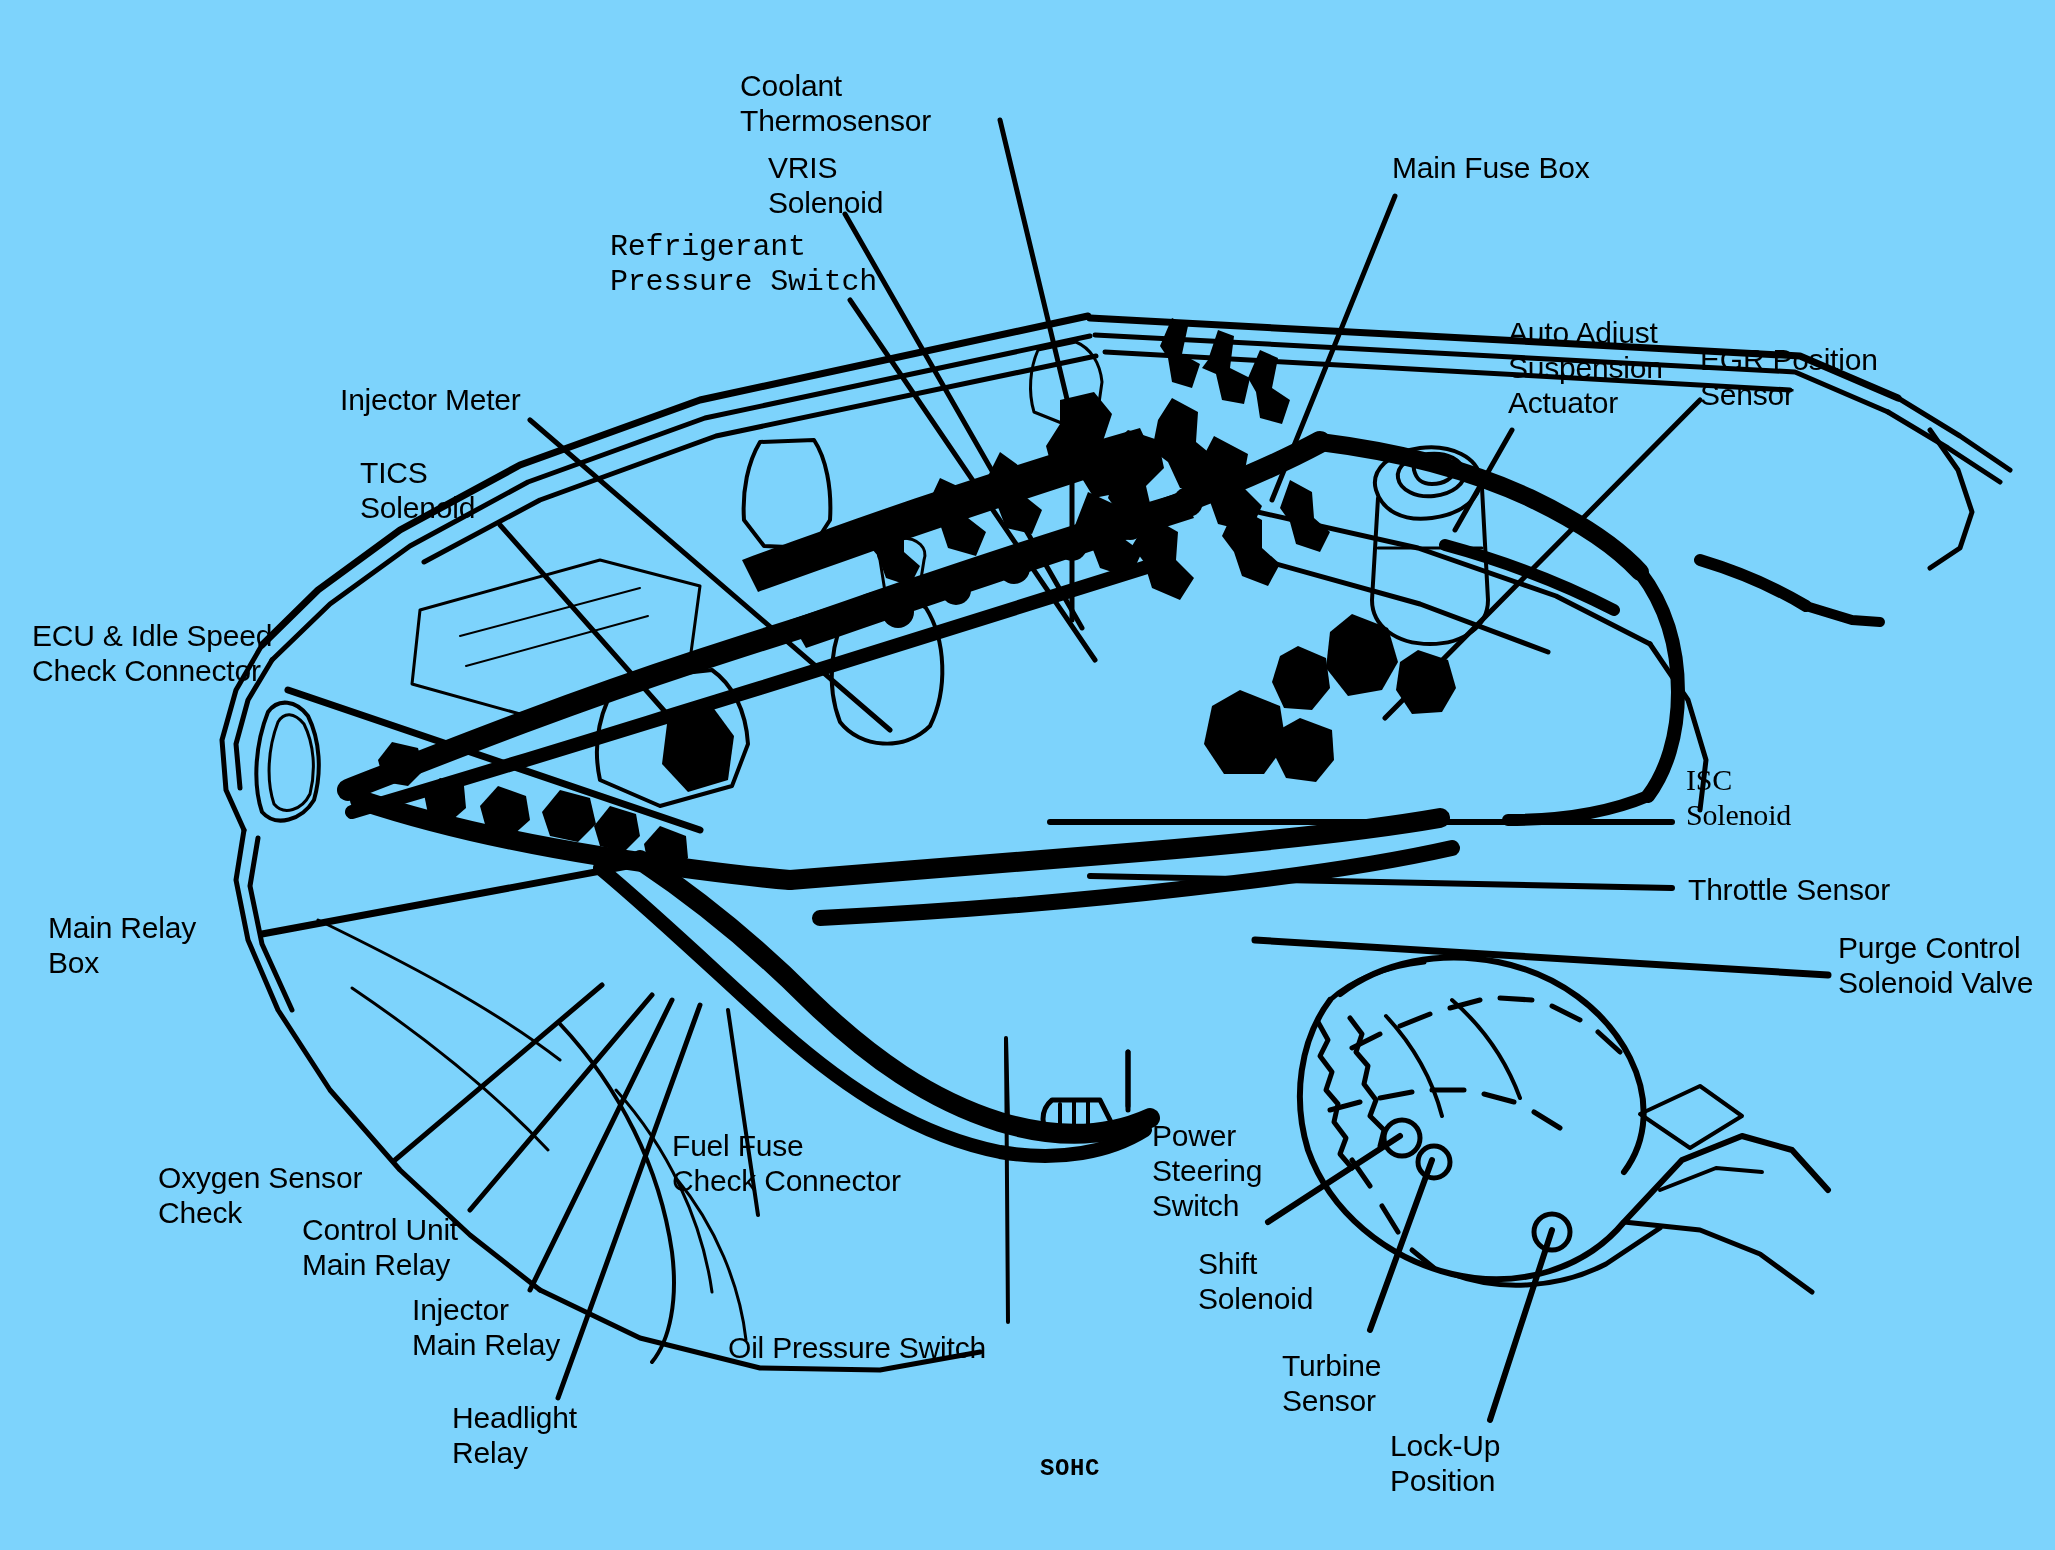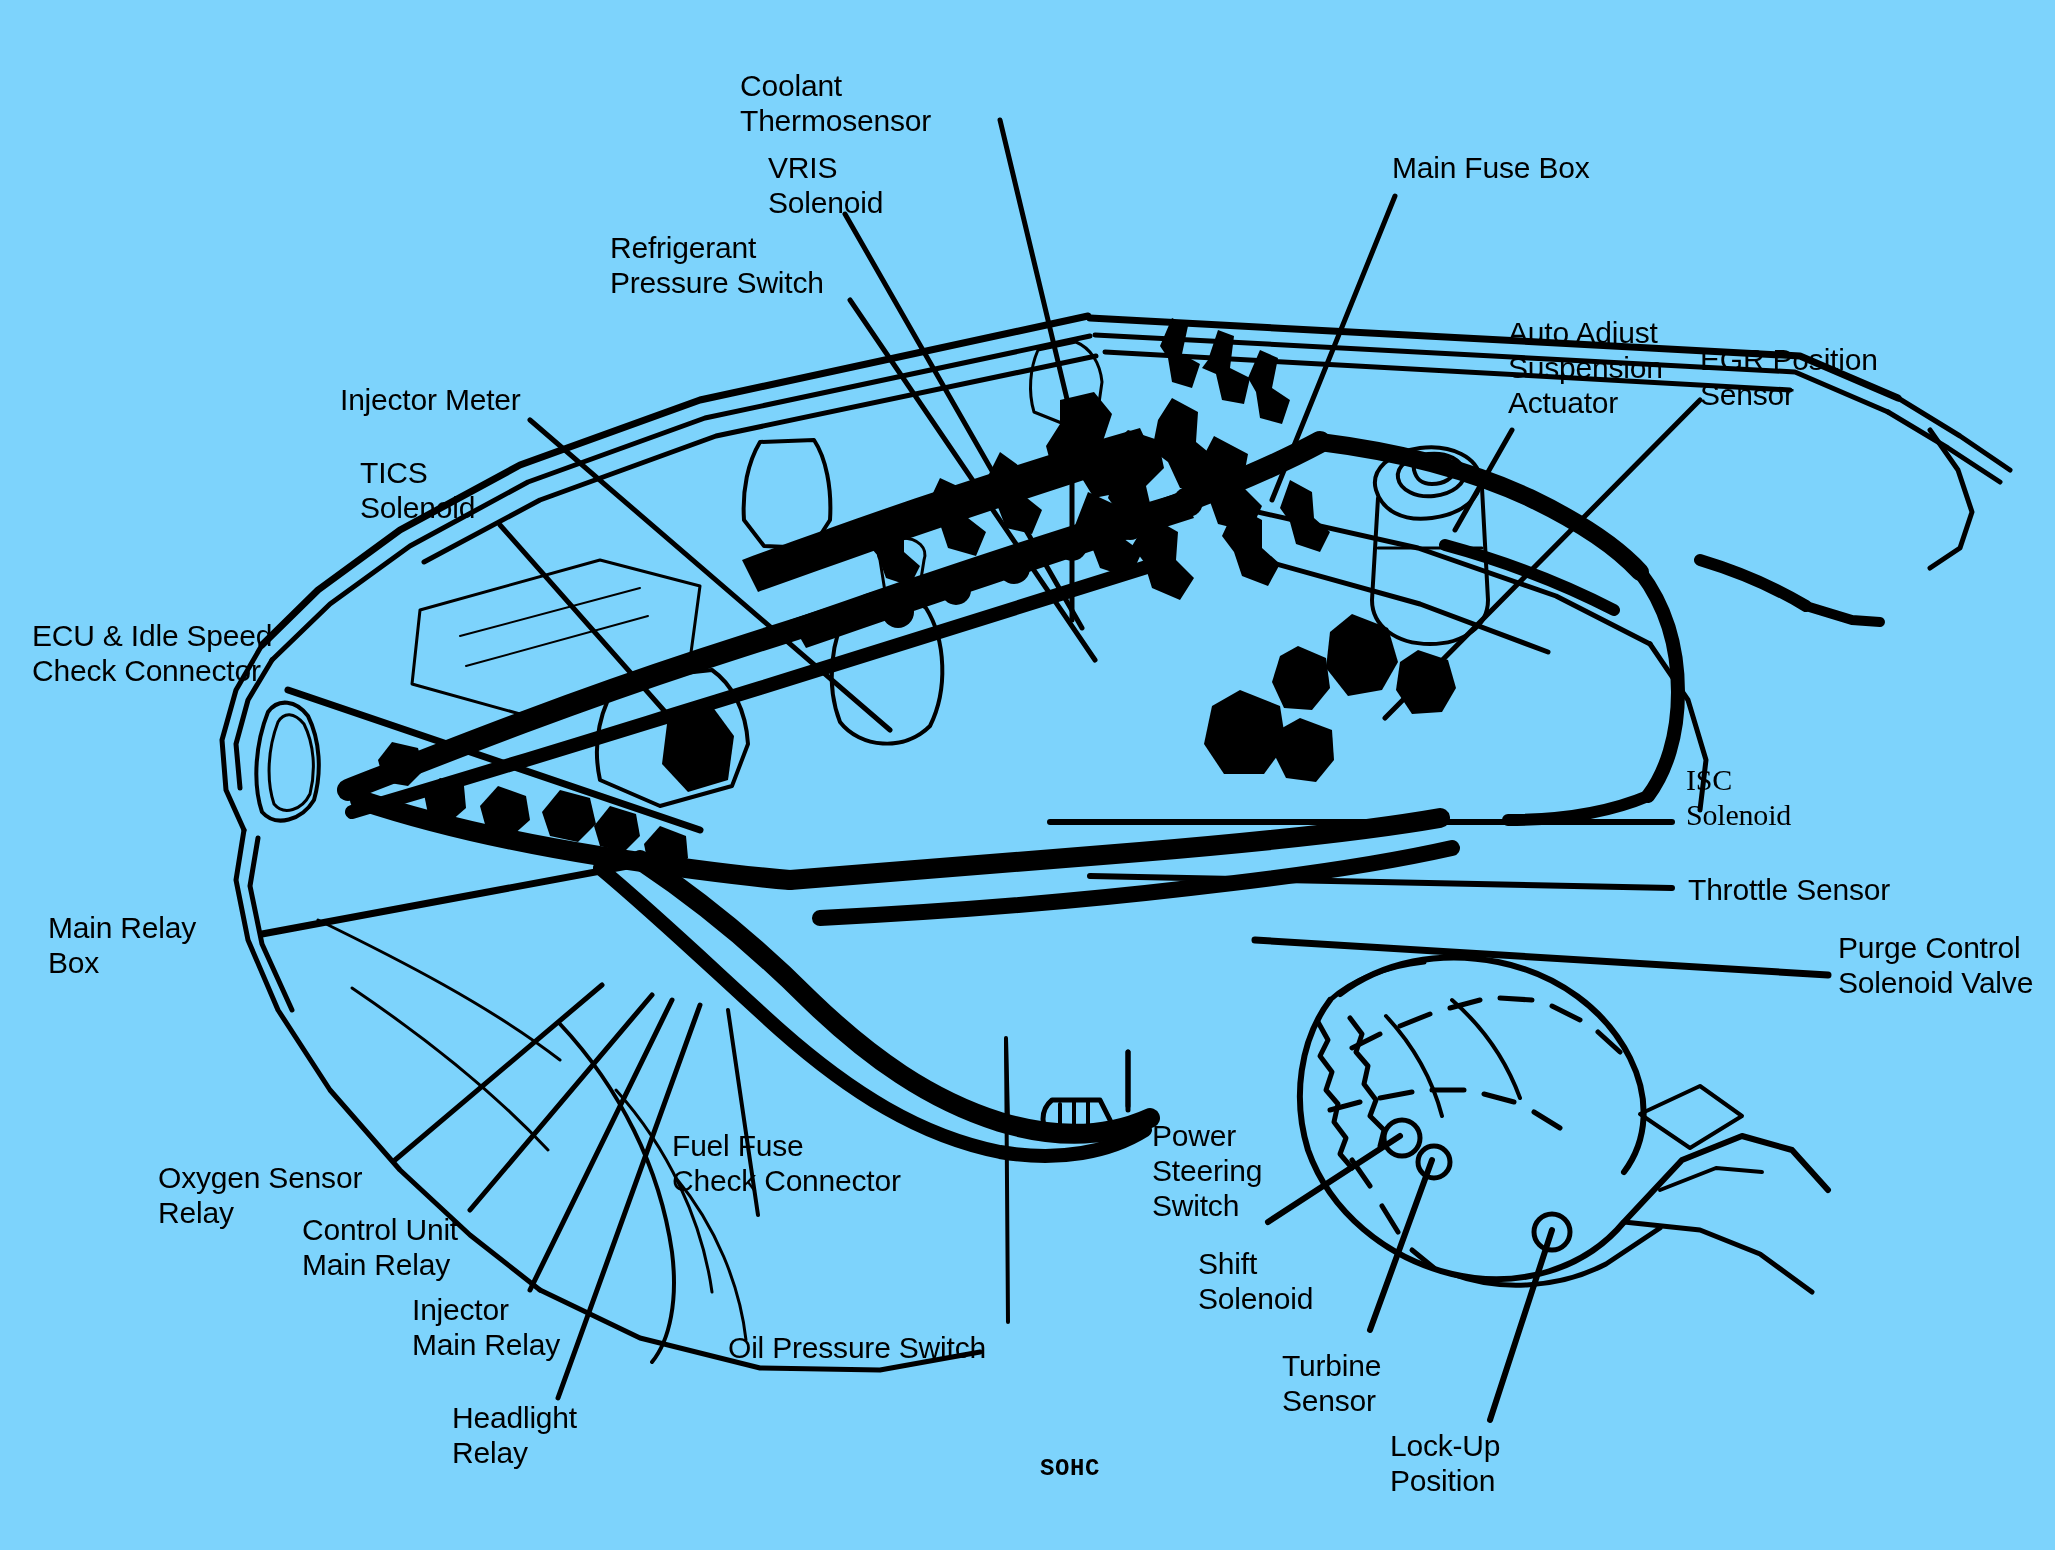--- a/index.html
+++ b/index.html
@@ -237,42 +237,42 @@
       <polyline points="1370,1330 1432,1160" stroke-width="6"></polyline>
       <polyline points="1490,1420 1552,1230" stroke-width="6"></polyline>
     </g>
   </svg>
 
   <div id="callout-layer">
       <div class="callout" style="left: 740px; top: 68px;">Coolant
 Thermosensor</div>
       <div class="callout" style="left: 768px; top: 150px;">VRIS
 Solenoid</div>
-      <div class="callout" style="left: 610px; top: 230px;">Refrigerant
+      <div class="callout" style="left: 610px; top: 230px; font-family: Liberation Mono, monospace;">Refrigerant
 Pressure Switch</div>
       <div class="callout" style="left: 1392px; top: 150px;">Main Fuse Box</div>
       <div class="callout" style="left: 1508px; top: 315px;">Auto Adjust
 Suspension
 Actuator</div>
       <div class="callout" style="left: 1700px; top: 342px;">EGR Position
 Sensor</div>
       <div class="callout" style="left: 340px; top: 382px;">Injector Meter</div>
       <div class="callout" style="left: 360px; top: 455px;">TICS
 Solenoid</div>
       <div class="callout" style="left: 32px; top: 618px;">ECU &amp; Idle Speed
 Check Connector</div>
       <div class="callout" style="left: 1686px; top: 762px; font-family: Liberation Serif, serif;">ISC
 Solenoid</div>
       <div class="callout" style="left: 1688px; top: 872px;">Throttle Sensor</div>
       <div class="callout" style="left: 1838px; top: 930px;">Purge Control
 Solenoid Valve</div>
       <div class="callout" style="left: 48px; top: 910px;">Main Relay
 Box</div>
       <div class="callout" style="left: 158px; top: 1160px;">Oxygen Sensor
-Relay</div>
+Check</div>
       <div class="callout" style="left: 302px; top: 1212px;">Control Unit
 Main Relay</div>
       <div class="callout" style="left: 412px; top: 1292px;">Injector
 Main Relay</div>
       <div class="callout" style="left: 452px; top: 1400px;">Headlight
 Relay</div>
       <div class="callout" style="left: 672px; top: 1128px;">Fuel Fuse
 Check Connector</div>
       <div class="callout" style="left: 728px; top: 1330px;">Oil Pressure Switch</div>
       <div class="callout" style="left: 1152px; top: 1118px;">Power

